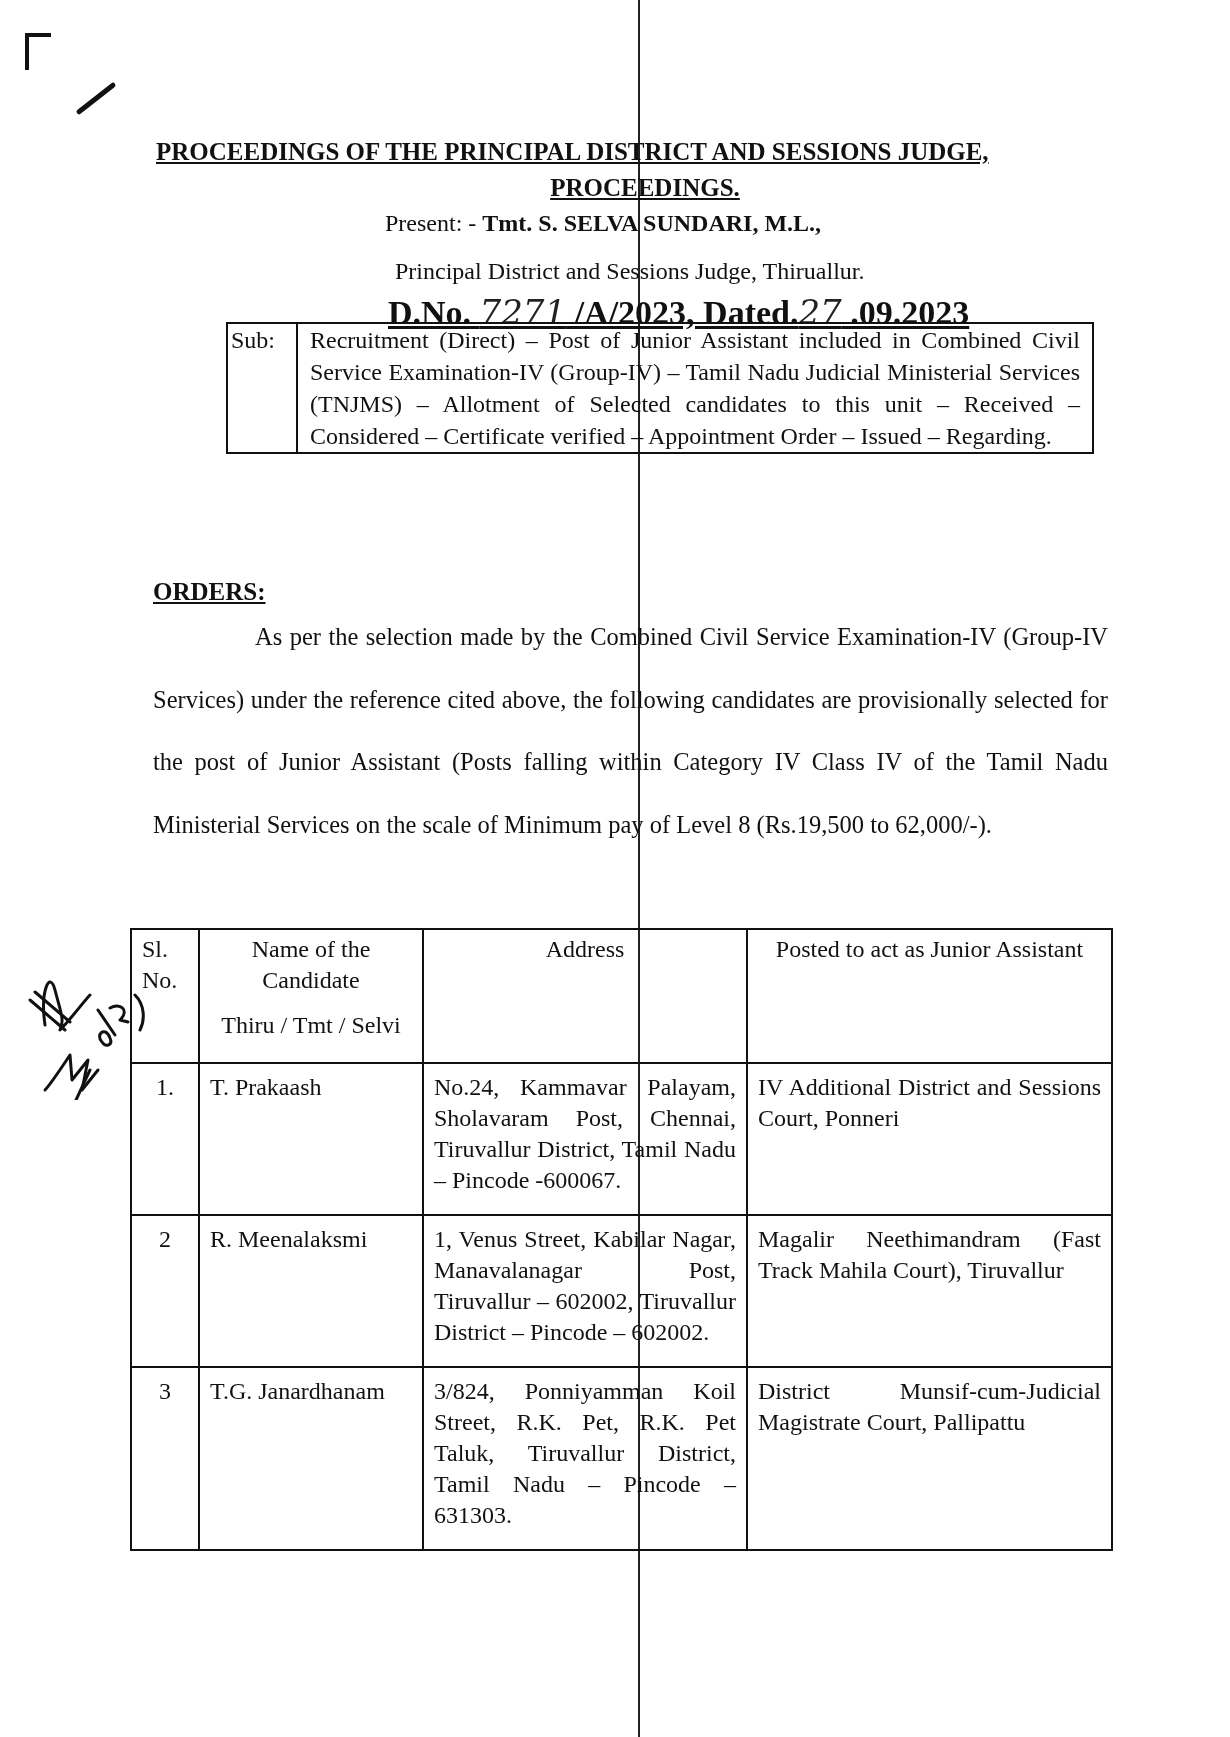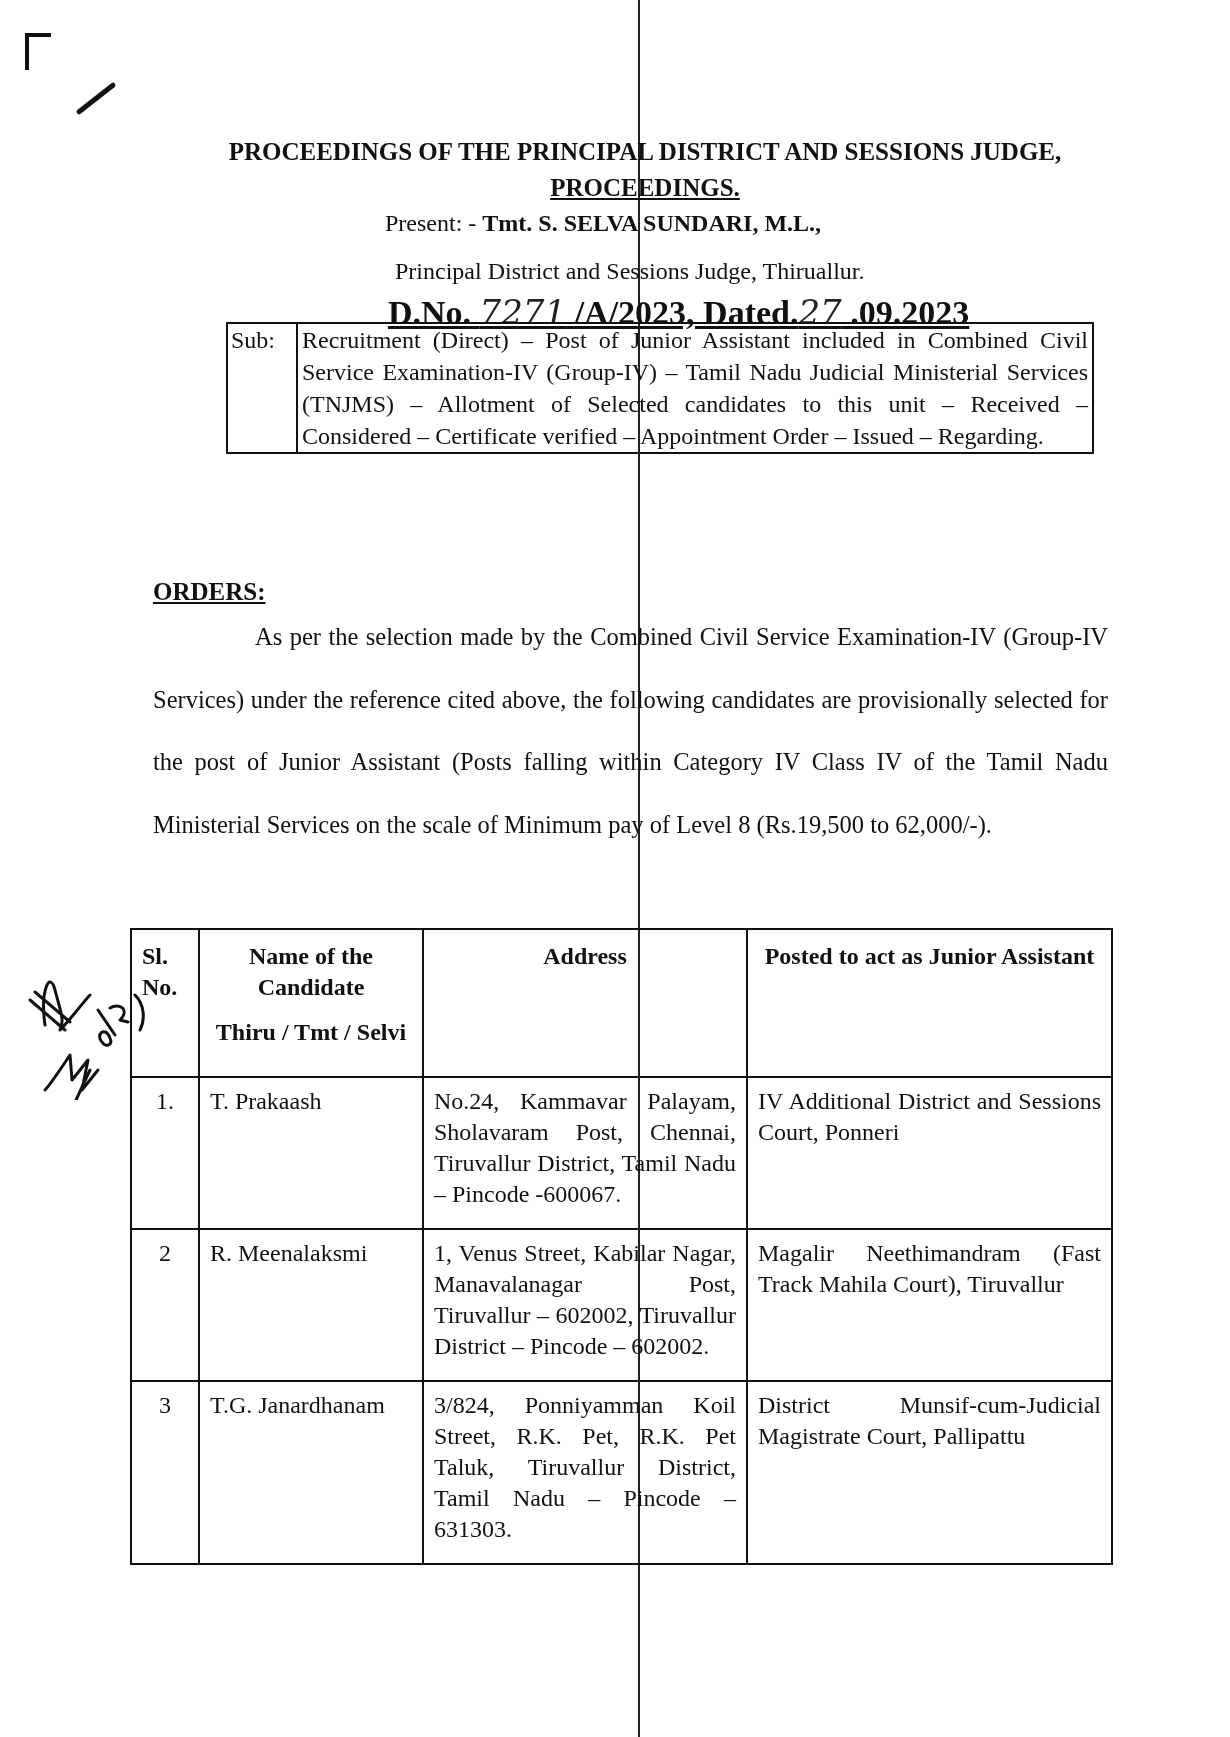--- a/index.html
+++ b/index.html
@@ -7,50 +7,50 @@
       width: 1230px; height: 1737px; position: relative; overflow: hidden;
       font-family: "Liberation Serif", serif; color: #111;
     }
     .abs { position: absolute; }
     .scan-line { position: absolute; left: 638px; top: 0; width: 2px; height: 1737px; background: #222; }
     .corner-mark { position: absolute; left: 25px; top: 33px; width: 22px; height: 33px;
       border-left: 4px solid #111; border-top: 4px solid #111; }
     .pen-mark { position: absolute; left: 72px; top: 96px; width: 48px; height: 5px; background: #111;
       transform: rotate(-38deg); border-radius: 3px; }
     .title {
-      left: 170px; top: 138px; width: 950px; text-align: center;
-      font-weight: bold; font-size: 25px; letter-spacing: 0px;
+      left: 156px; top: 138px; width: 950px; text-align: left;
+      font-weight: bold; font-size: 25px; text-decoration: underline; letter-spacing: 0px;
     }
     .title2 { left: 170px; top: 174px; width: 950px; text-align: center; font-weight: bold; font-size: 25px; text-decoration: underline; }
     .present { left: 385px; top: 210px; font-size: 24px; }
     .present b { font-weight: bold; }
     .designation { left: 395px; top: 246px; font-size: 24px; margin-top: 12px; }
     .dno { left: 388px; top: 292px; font-size: 34px; font-weight: bold; text-decoration: underline; }
     .dno .hand { font-family: "DejaVu Serif", serif; font-style: italic; font-weight: normal; color: #222; }
 
     table.subject {
       position: absolute; left: 226px; top: 322px; width: 868px;
       border-collapse: collapse; font-size: 24px; line-height: 32px;
     }
-    table.subject td { border: 2px solid #111; vertical-align: top; padding: 0 4px; }
+    table.subject td { border: 2px solid #111; vertical-align: top; padding: 0 12px; }
     table.subject td.lbl { width: 62px; padding: 0 3px; }
     table.subject td.txt { text-align: justify; }
 
     .orders-head { left: 153px; top: 578px; font-size: 25px; font-weight: bold; text-decoration: underline; }
     .orders-body {
       left: 153px; top: 606px; width: 955px; font-size: 24.5px; line-height: 62.5px; text-align: justify;
     }
     .orders-body .indent { display: inline-block; width: 102px; }
 
     table.cands {
       position: absolute; left: 130px; top: 928px; width: 983px;
       border-collapse: collapse; font-size: 24px; line-height: 31px;
     }
     table.cands th, table.cands td { border: 2px solid #111; vertical-align: top; }
-    table.cands th { font-weight: bold; text-align: center; padding: 11px 6px; height: 124px; }
+    table.cands th { font-weight: normal; text-align: center; padding: 4px 6px; height: 124px; }
     table.cands th.sl { width: 50px; text-align: left; padding-left: 10px; }
     table.cands th.name { width: 210px; }
     table.cands th.addr { width: 310px; }
     table.cands td { padding: 8px 10px 18px 10px; }
     table.cands td.sl { text-align: center; }
     table.cands td.addr, table.cands td.post { text-align: justify; }
     .name-sub { display: block; margin-top: 14px; }
 
     .signature { position: absolute; left: 10px; top: 930px; width: 140px; height: 170px; }
   </style>

